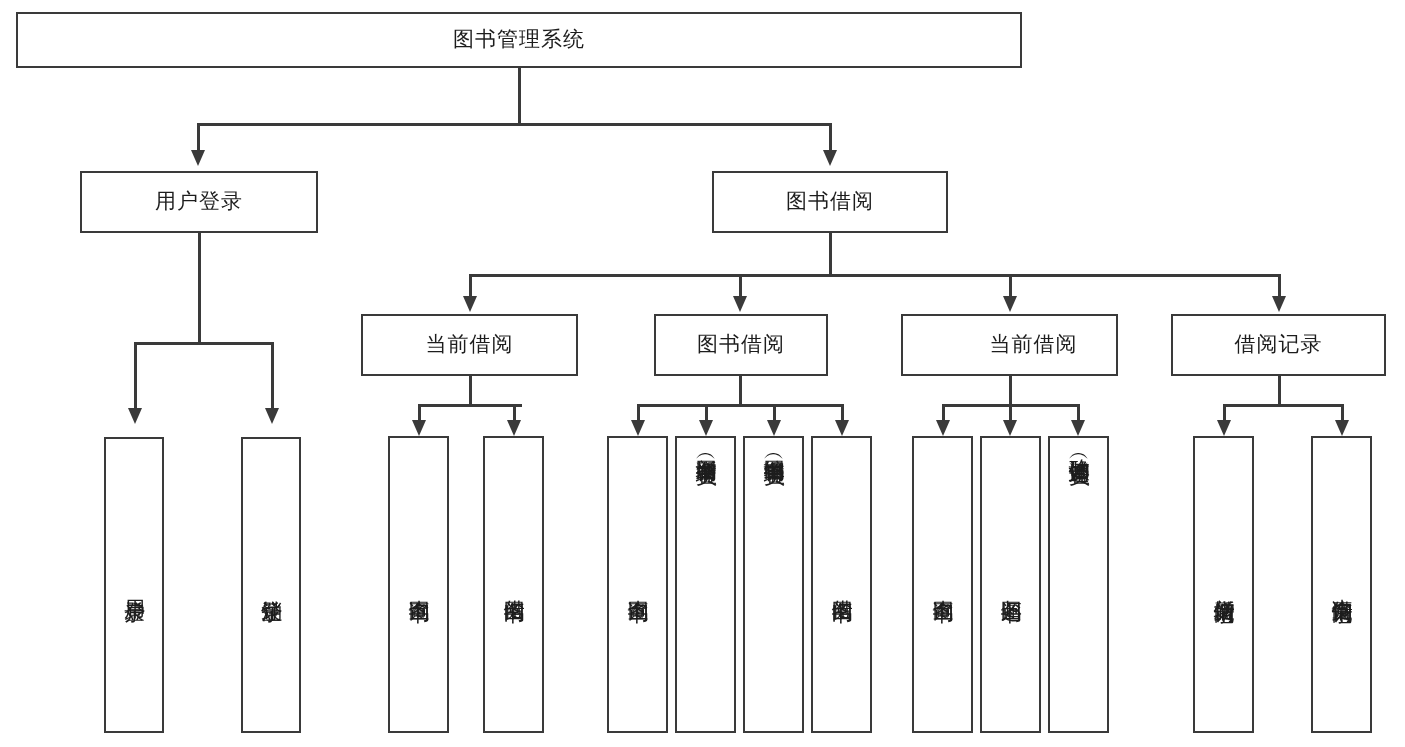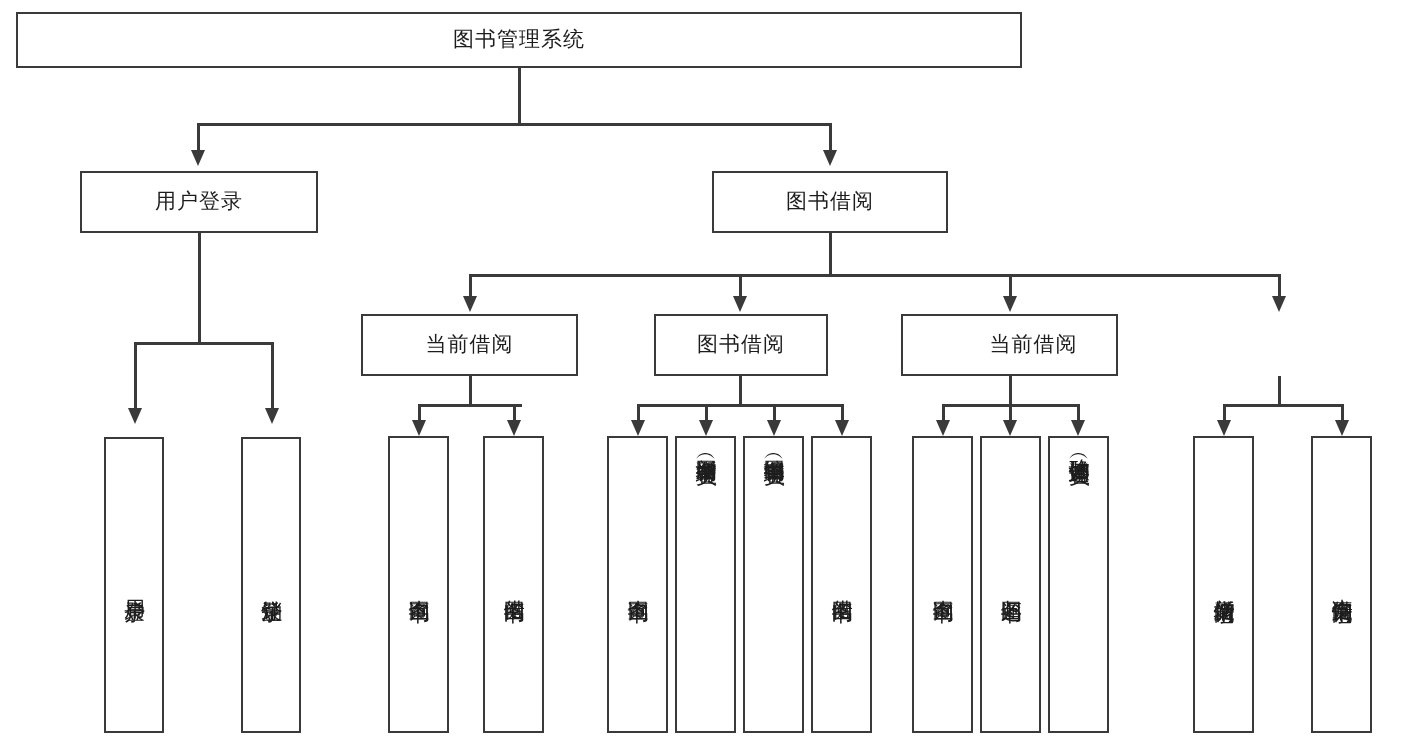--- a/index.html
+++ b/index.html
@@ -99,20 +99,21 @@
   <div class="edge vline" style="left:739px; top:274px; height:25px;"></div>
   <div class="arrowhead" style="left:733px; top:296px;"></div>
   <div class="edge vline" style="left:1009px; top:274px; height:25px;"></div>
   <div class="arrowhead" style="left:1003px; top:296px;"></div>
   <div class="edge vline" style="left:1278px; top:274px; height:25px;"></div>
   <div class="arrowhead" style="left:1272px; top:296px;"></div>
 
   <div class="node h" style="left:361px; top:314px; width:217px; height:62px;">当前借阅</div>
   <div class="node h" style="left:632px; top:314px; width:174px; height:62px;margin-left:22px;">图书借阅</div>
   <div class="node h" style="left:901px; top:314px; width:217px; height:62px;padding-left:48px;">当前借阅</div>
+  <div class="node h" style="left:1171px; top:314px; width:215px; height:62px;">借阅记录</div>
 
   <div class="edge vline" style="left:469px; top:376px; height:30px;"></div>
   <div class="edge hline" style="left:418px; top:404px; width:104px;"></div>
   <div class="edge vline" style="left:418px; top:404px; height:19px;"></div>
   <div class="arrowhead" style="left:412px; top:420px;"></div>
   <div class="edge vline" style="left:513px; top:404px; height:19px;"></div>
   <div class="arrowhead" style="left:507px; top:420px;"></div>
 
   <div class="edge vline" style="left:739px; top:376px; height:30px;"></div>
   <div class="edge hline" style="left:637px; top:404px; width:206px;"></div>

